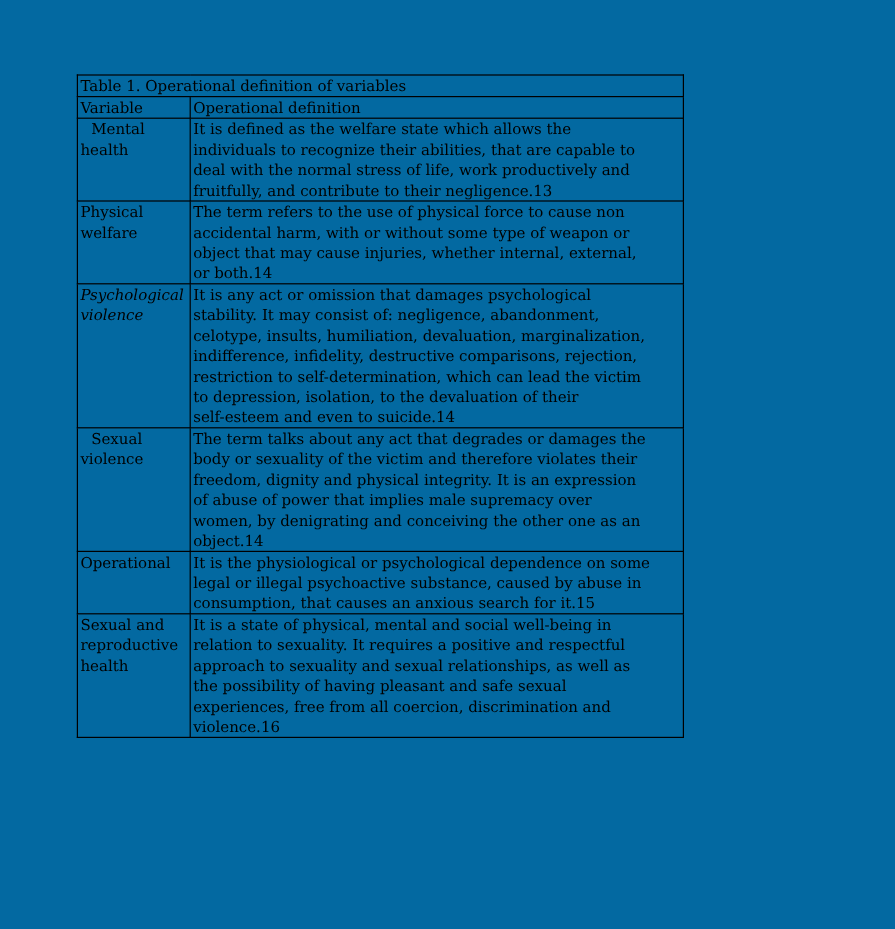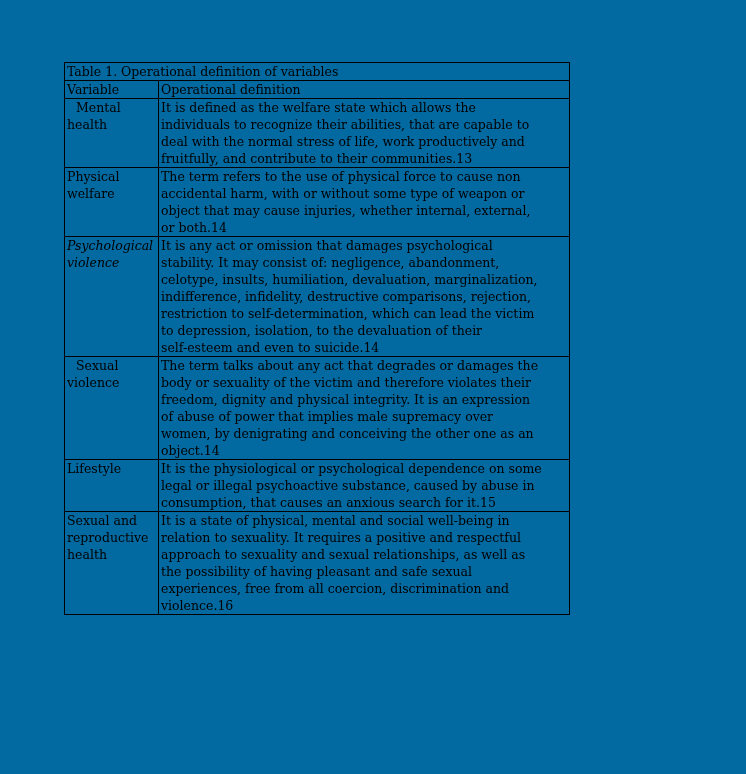--- a/index.html
+++ b/index.html
@@ -65,21 +65,21 @@
       <tr>
         <td>Variable</td>
         <td class="def">Operational definition</td>
       </tr>
       <tr>
         <td class="indent-first">Mental
 health</td>
         <td class="def">It is defined as the welfare state which allows the
 individuals to recognize their abilities, that are capable to
 deal with the normal stress of life, work productively and
-fruitfully, and contribute to their communities.13</td>
+fruitfully, and contribute to their negligence.13</td>
       </tr>
       <tr>
         <td>Physical
 welfare</td>
         <td class="def">The term refers to the use of physical force to cause non
 accidental harm, with or without some type of weapon or
 object that may cause injuries, whether internal, external,
 or both.14</td>
       </tr>
       <tr>
@@ -97,21 +97,21 @@
         <td class="indent-first">Sexual
 violence</td>
         <td class="def">The term talks about any act that degrades or damages the
 body or sexuality of the victim and therefore violates their
 freedom, dignity and physical integrity. It is an expression
 of abuse of power that implies male supremacy over
 women, by denigrating and conceiving the other one as an
 object.14</td>
       </tr>
       <tr>
-        <td>Lifestyle</td>
+        <td>Operational</td>
         <td class="def">It is the physiological or psychological dependence on some
 legal or illegal psychoactive substance, caused by abuse in
 consumption, that causes an anxious search for it.15</td>
       </tr>
       <tr>
         <td>Sexual and
 reproductive
 health</td>
         <td class="def">It is a state of physical, mental and social well-being in
 relation to sexuality. It requires a positive and respectful

